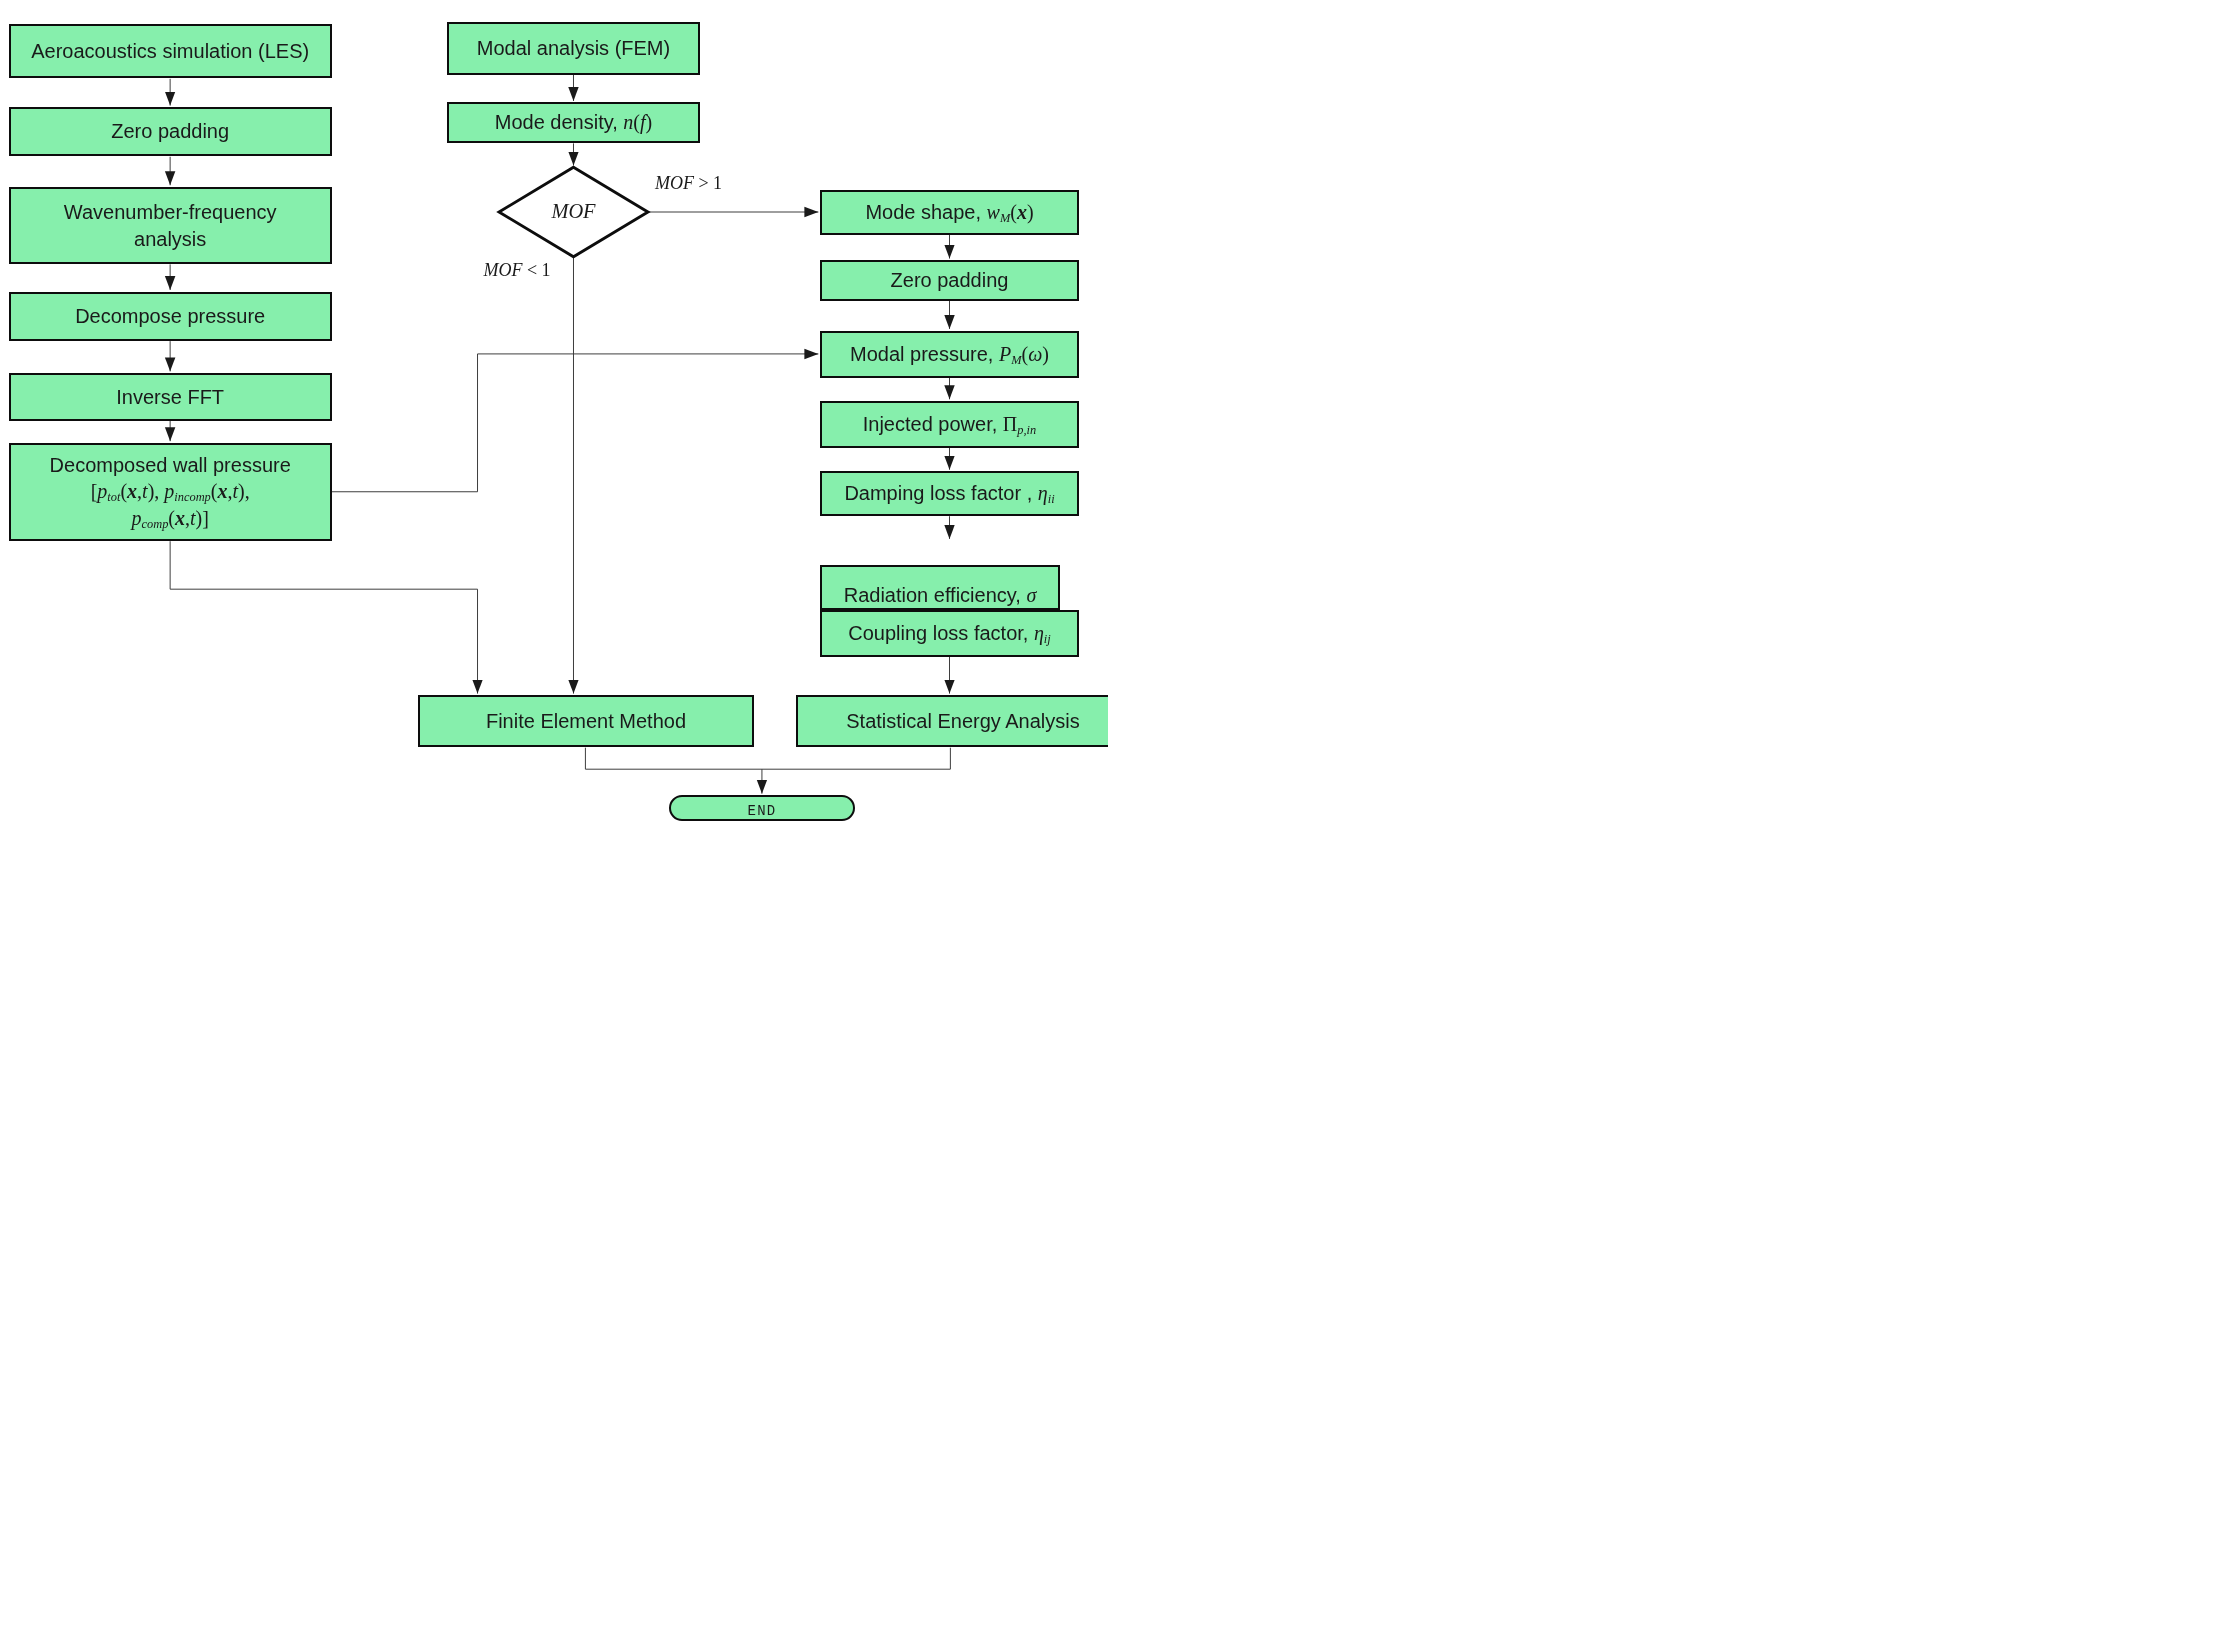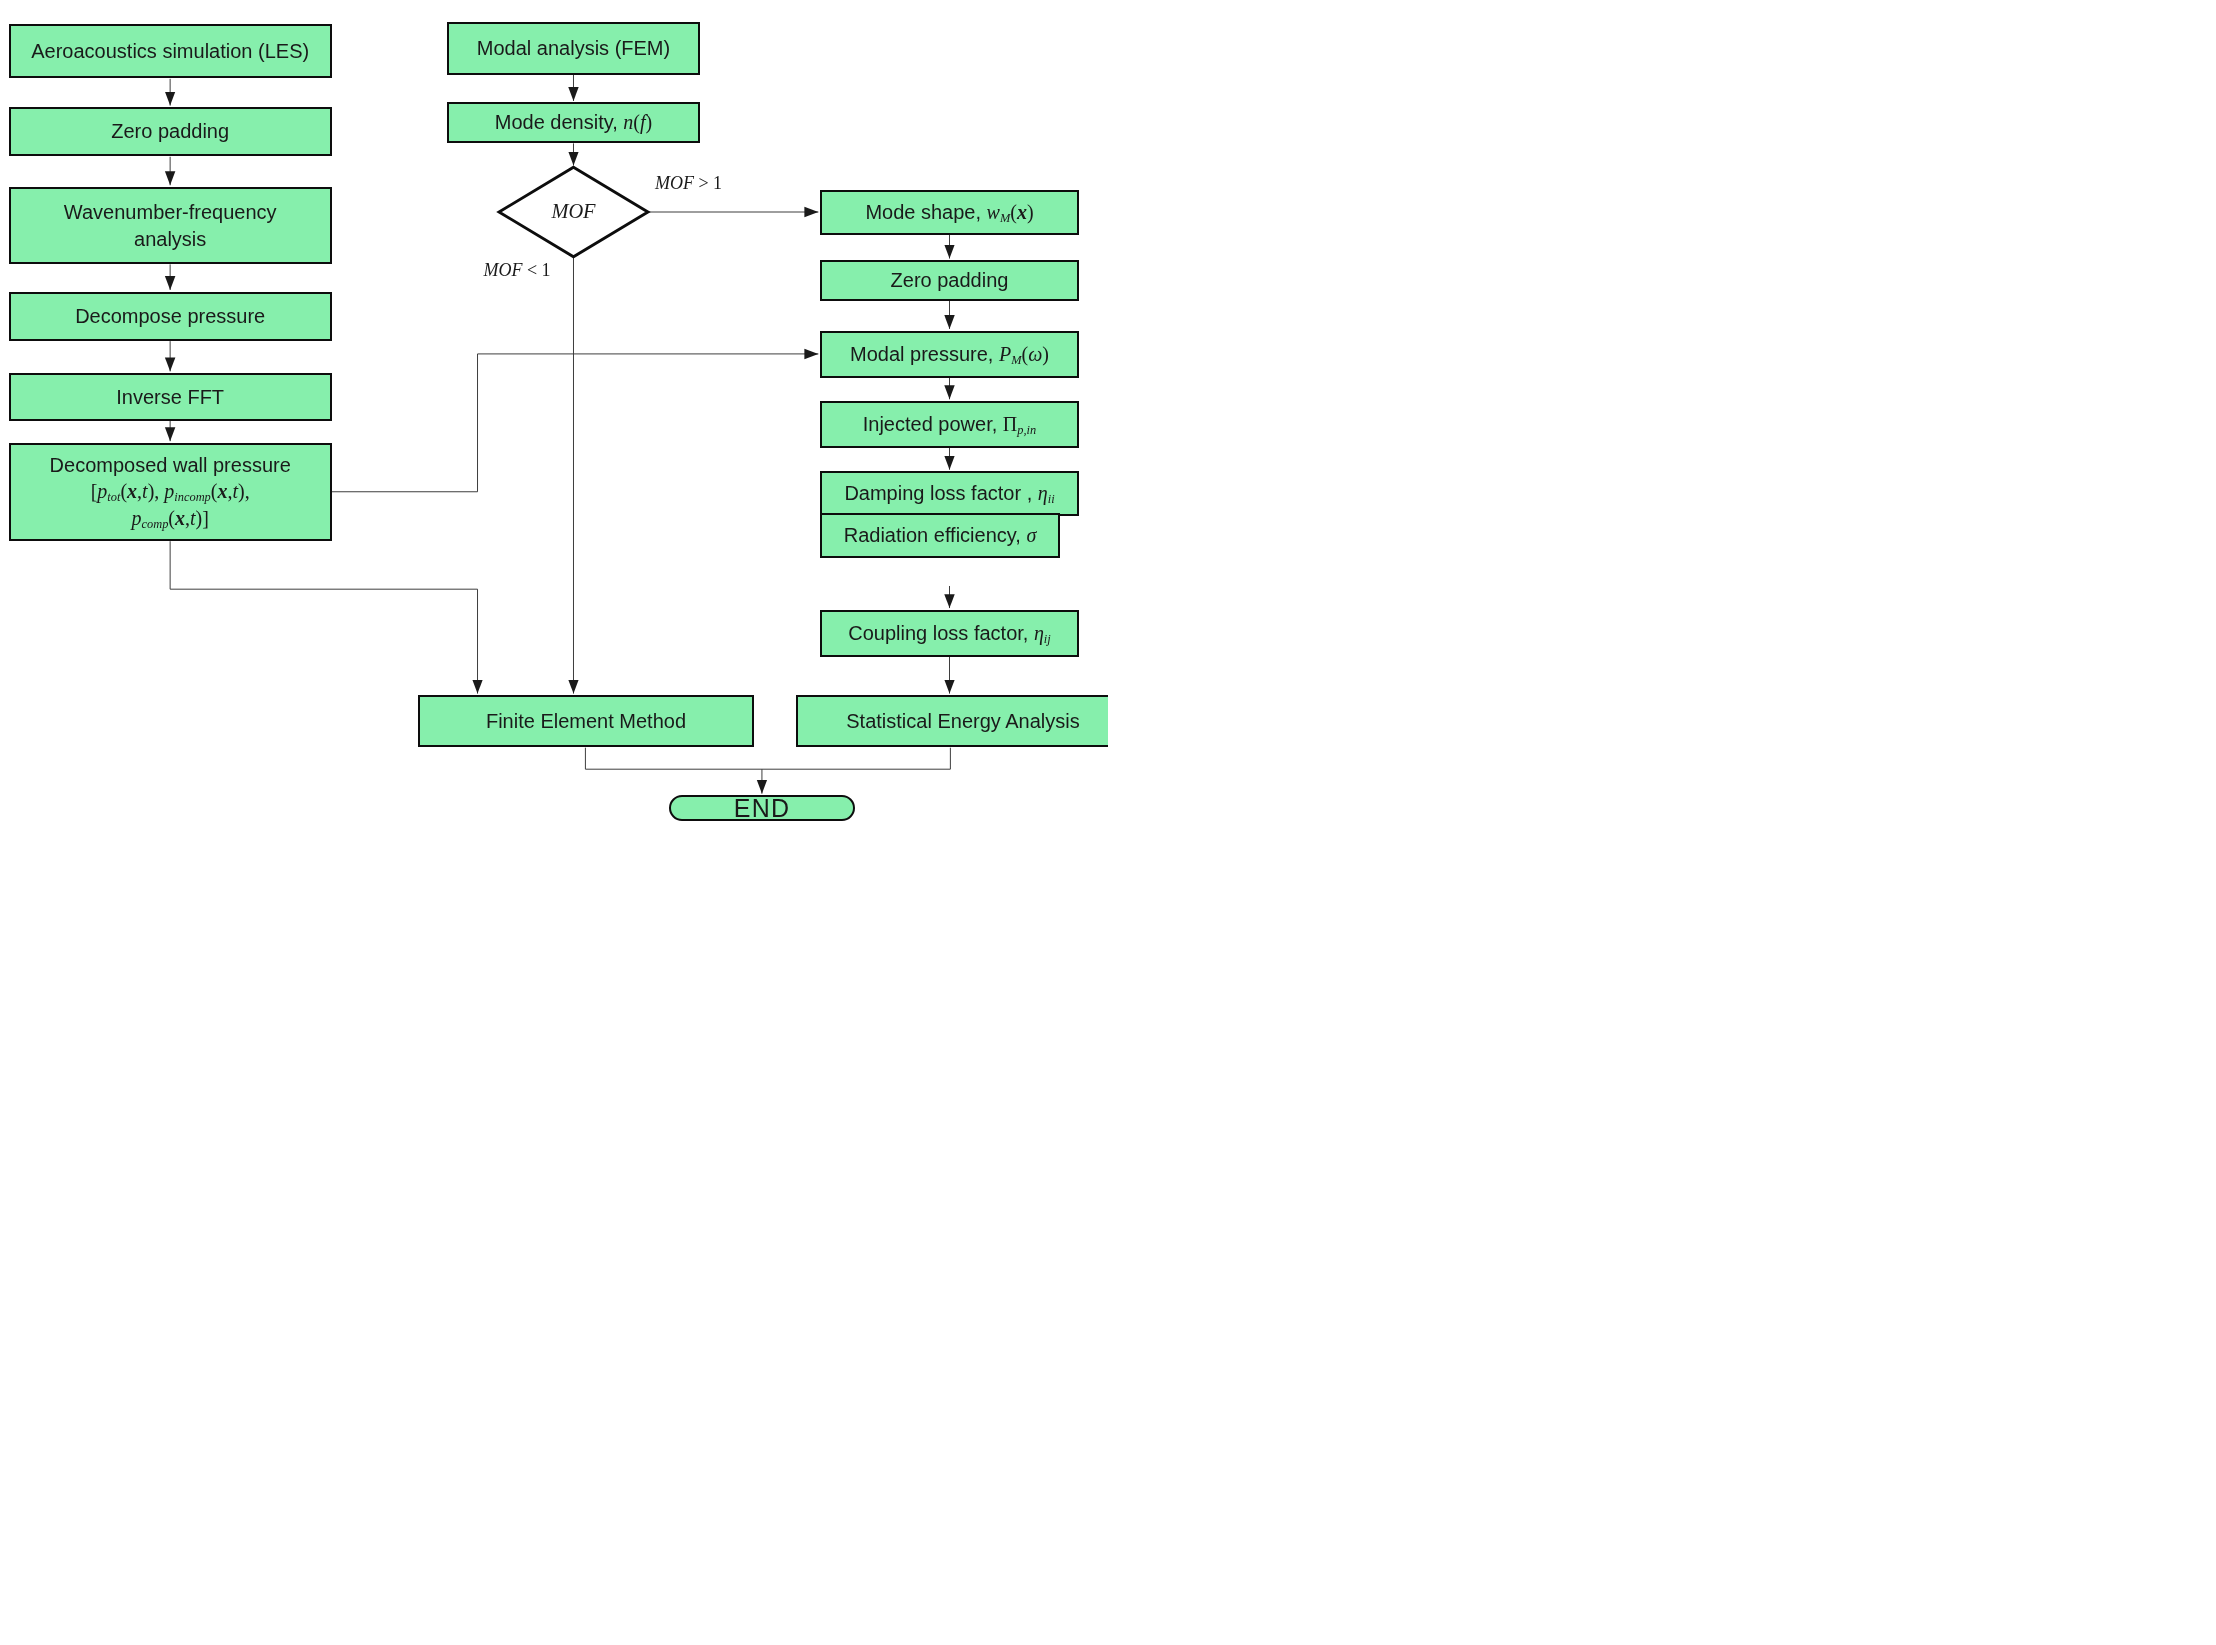--- a/index.html
+++ b/index.html
@@ -29,21 +29,21 @@
     position:absolute;z-index:1;
     display:flex;align-items:center;justify-content:center;
     font-size:20.4px;background:transparent;
   }
   
   .t-p{font-family:"Liberation Sans", sans-serif;}
   .t-u{font-family:"Liberation Serif","DejaVu Serif", serif;}
   .t-i{font-family:"Liberation Serif","DejaVu Serif", serif;font-style:italic;}
   .t-bi{font-family:"Liberation Serif","DejaVu Serif", serif;font-style:italic;font-weight:bold;}
   .t-s{font-family:"Liberation Serif","DejaVu Serif", serif;font-style:italic;font-size:0.62em;vertical-align:-0.22em;}
-  .t-end{font-family:Liberation Sans, sans-serif;letter-spacing:1.2px;font-size:25px;}
+  .t-end{font-family:Liberation Mono, monospace;letter-spacing:1.2px;font-size:14px;}
 </style>
 </head>
 <body>
 
 <div id="diagram">
 
   <svg id="connector-layer" width="1108" height="823" viewBox="0 0 1905 1414">
     <defs>
       <marker id="arr" markerUnits="userSpaceOnUse" markerWidth="26" markerHeight="20" refX="24" refY="10" orient="auto">
         <path d="M0,1 L24,10 L0,19 Z" fill="#1a1a1a"></path>
@@ -127,21 +127,21 @@
     </div>
   <div class="node" style="left:820px;top:331px;width:259px;height:47px;">
       <div class="line"><span class="t-p">Modal pressure, </span><span class="t-i">P</span><span class="t-s">M</span><span class="t-u">(</span><span class="t-i">ω</span><span class="t-u">)</span></div>
     </div>
   <div class="node" style="left:820px;top:401px;width:259px;height:47px;">
       <div class="line"><span class="t-p">Injected power, </span><span class="t-u">Π</span><span class="t-s">p,in</span></div>
     </div>
   <div class="node" style="left:820px;top:471px;width:259px;height:45px;">
       <div class="line"><span class="t-p">Damping loss factor , </span><span class="t-i">η</span><span class="t-s">ii</span></div>
     </div>
-  <div class="node" style="left:820px;top:513px;width:240px;height:45px;">
+  <div class="node" style="left:820px;top:565px;width:240px;height:45px;justify-content:flex-end;">
       <div class="line"><span class="t-p">Radiation efficiency, </span><span class="t-i">σ</span></div>
     </div>
   <div class="node" style="left:820px;top:610px;width:259px;height:47px;">
       <div class="line"><span class="t-p">Coupling loss factor, </span><span class="t-i">η</span><span class="t-s">ij</span></div>
     </div>
 
   <div class="node" style="left:418px;top:695px;width:336px;height:52px;">
       <div class="line"><span class="t-p">Finite Element Method</span></div>
     </div>
   <div class="node" style="left:796px;top:695px;width:334px;height:52px;">

